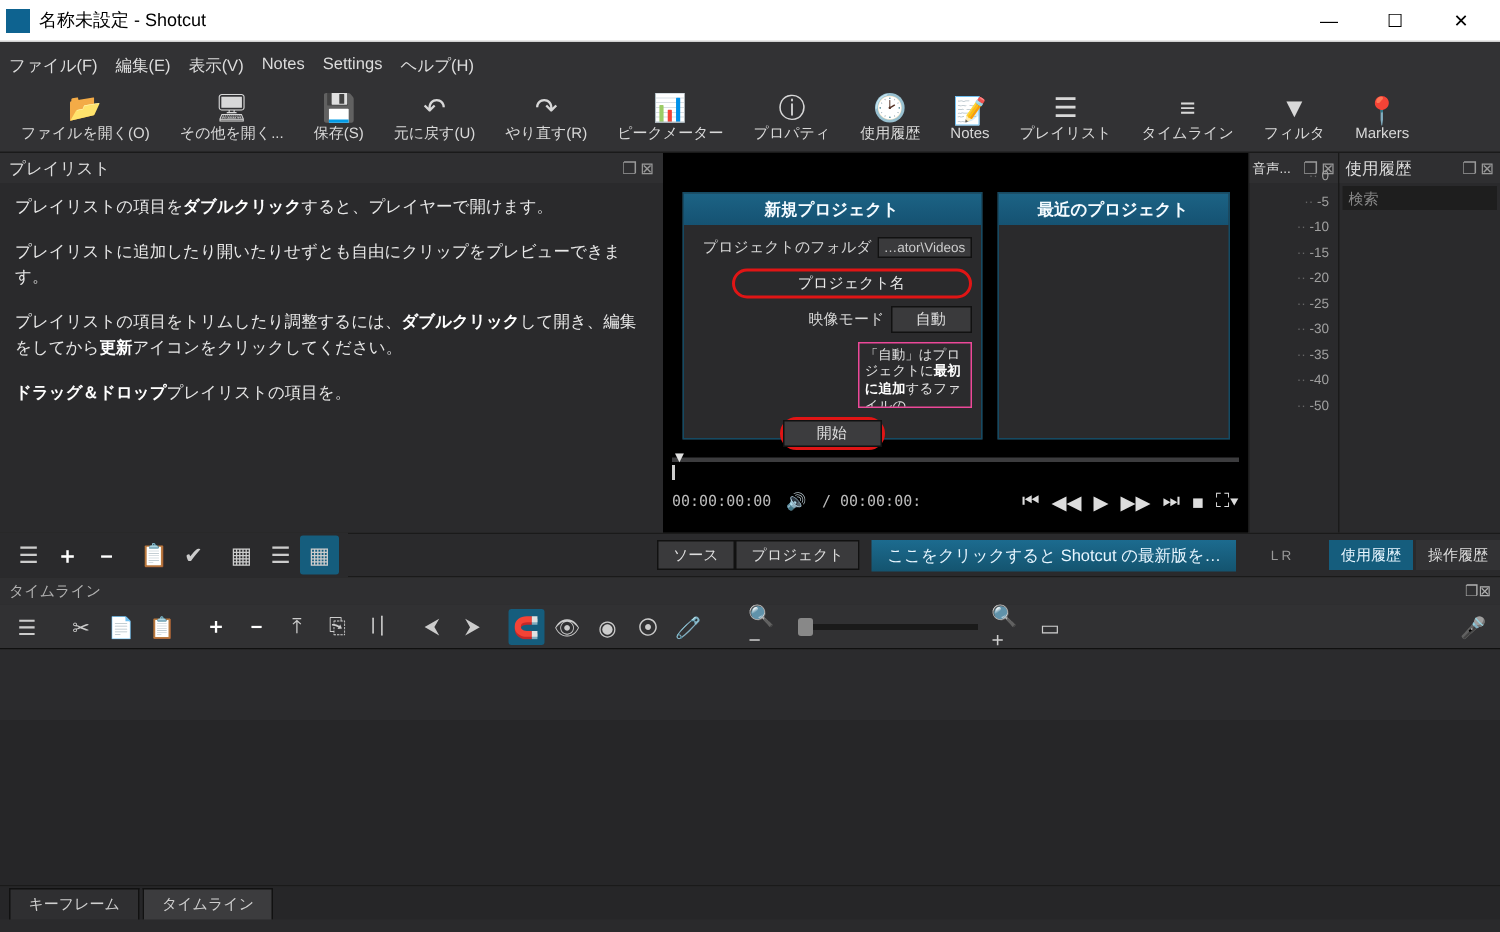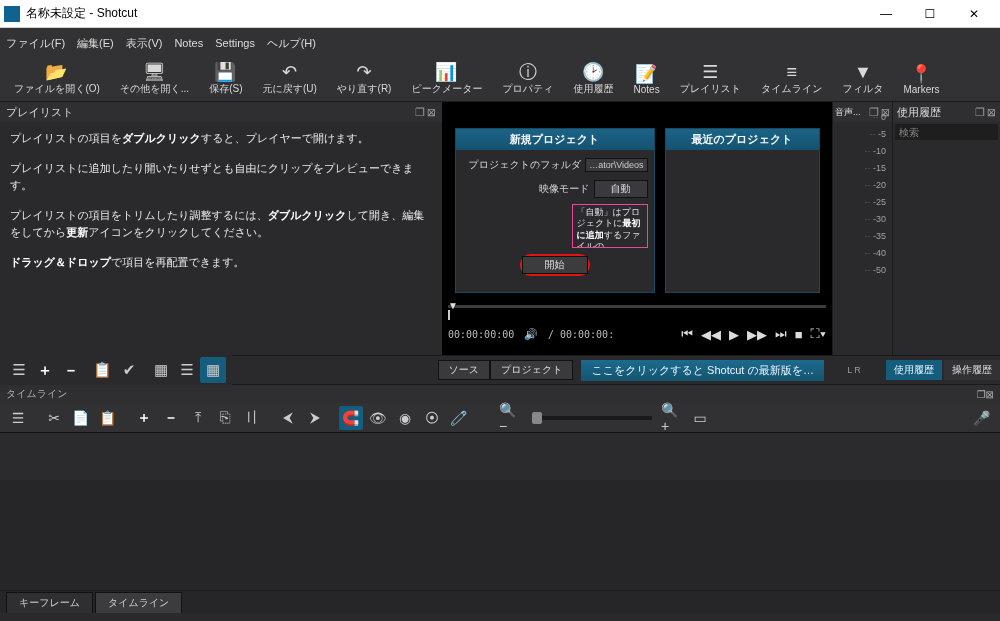--- a/index.html
+++ b/index.html
@@ -155,32 +155,35 @@
       <span>プレイリスト</span>
       <span class="phbtns">
           <span>❐</span>
           <span>⊠</span>
         </span>
     </div>
     <div class="playlist-body">
       <p><span>プレイリストの項目を</span><b>ダブルクリック</b><span>すると、プレイヤーで開けます。</span></p>
       <p>プレイリストに追加したり開いたりせずとも自由にクリップをプレビューできます。</p>
       <p><span>プレイリストの項目をトリムしたり調整するには、</span><b>ダブルクリック</b><span>して開き、編集をしてから</span><b>更新</b><span>アイコンをクリックしてください。</span></p>
-      <p><b>ドラッグ＆ドロップ</b><span>で項目を再配置できます。</span></p>
+      <p><b>ドラッグ＆ドロップ</b><span>プレイリストの項目を。</span></p>
     </div>
   </div>
 
   <div class="player-panel">
     <div class="proj-area">
       <div class="proj-box">
         <div class="proj-box-head">新規プロジェクト</div>
         <div class="proj-box-body">
           <div class="proj-row">
             <span class="lbl">プロジェクトのフォルダ</span>
             <span class="folder-disp">…ator\Videos</span>
+          </div>
+          <div class="proj-row">
+            <div class="redring" style="width:160px;"><span>プロジェクト名</span></div>
           </div>
           <div class="proj-row">
             <span class="lbl">映像モード</span>
             <span class="autobtn">自動</span>
           </div>
           <div class="proj-row" style="justify-content:flex-end; height:auto;">
             <div class="mode-desc">「自動」はプロジェクトに<b>最初に追加</b>するファイルの</div>
           </div>
           <div class="startring">
             <div class="startbtn">開始</div>

